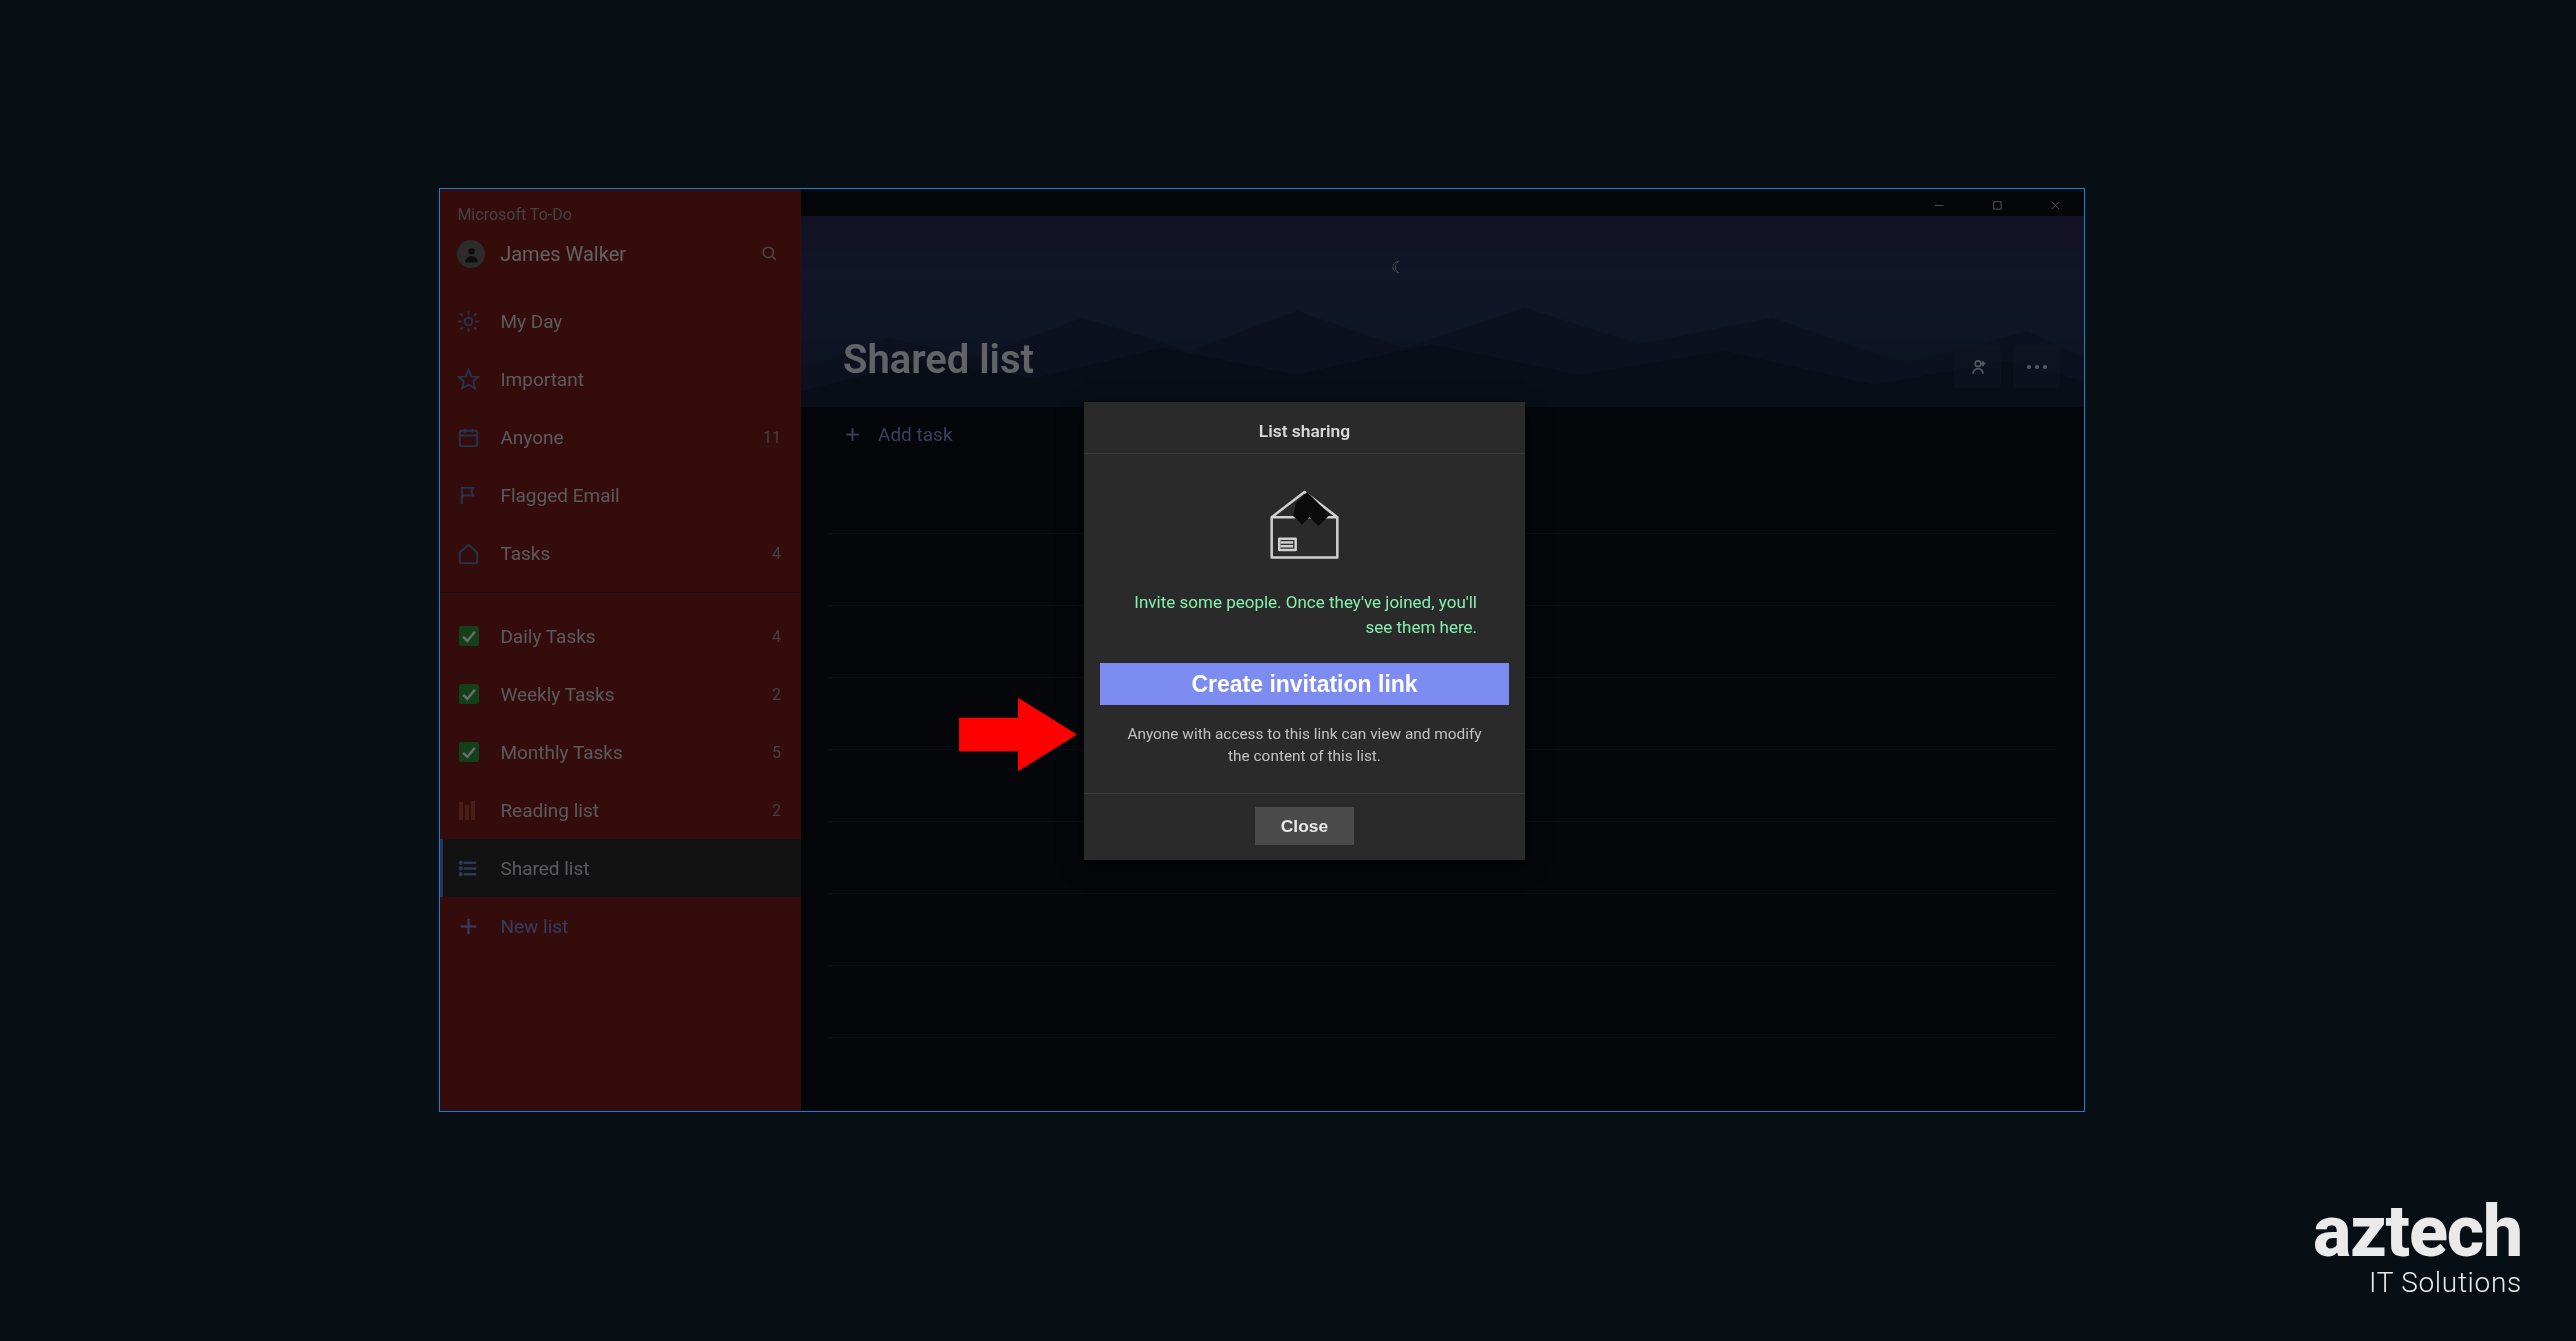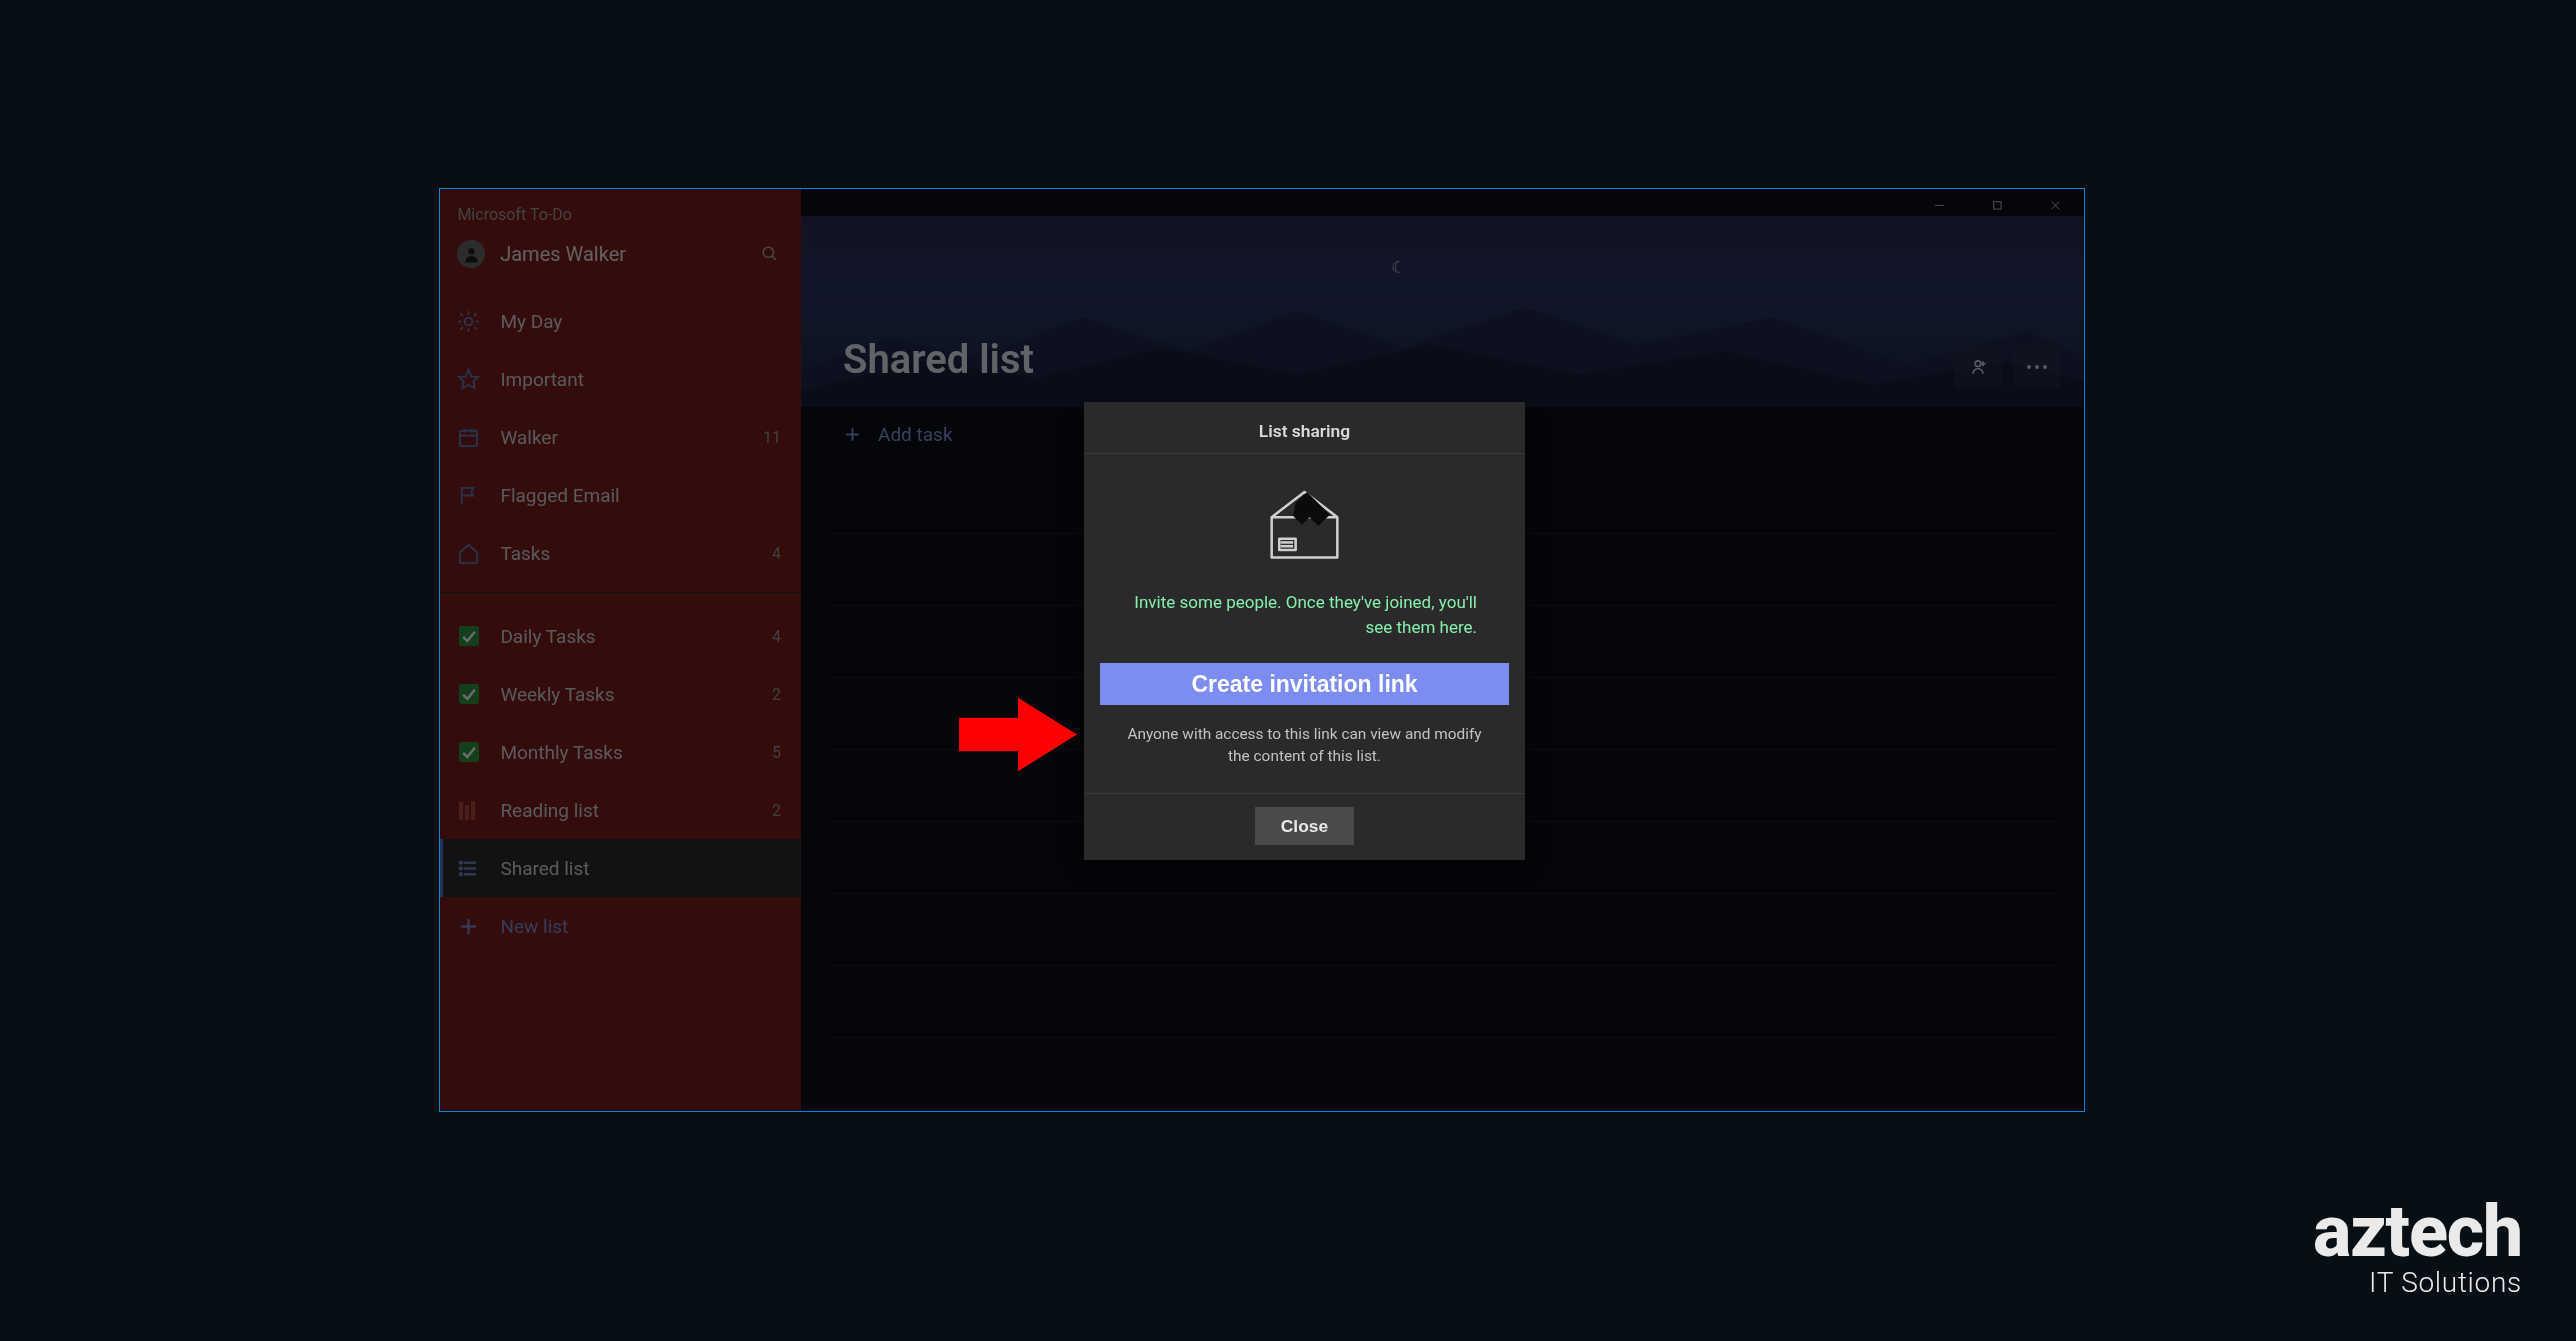--- a/index.html
+++ b/index.html
@@ -363,21 +363,21 @@
       </div>
       <div class="nav-item">
         <span class="nav-icon">
           <svg viewBox="0 0 24 24" fill="none" stroke="currentColor" stroke-width="2">
               <rect x="3" y="5" width="18" height="16" rx="2"></rect>
               <line x1="3" y1="10" x2="21" y2="10"></line>
               <line x1="8" y1="3" x2="8" y2="7"></line>
               <line x1="16" y1="3" x2="16" y2="7"></line>
             </svg>
         </span>
-        <span>Walker</span>
+        <span>Anyone</span>
         <span class="nav-count">11</span>
       </div>
       <div class="nav-item">
         <span class="nav-icon">
           <svg viewBox="0 0 24 24" fill="none" stroke="currentColor" stroke-width="2">
               <path d="M5 3v18"></path>
               <path d="M5 4h12l-2 4 2 4H5"></path>
             </svg>
         </span>
         <span>Flagged Email</span>

